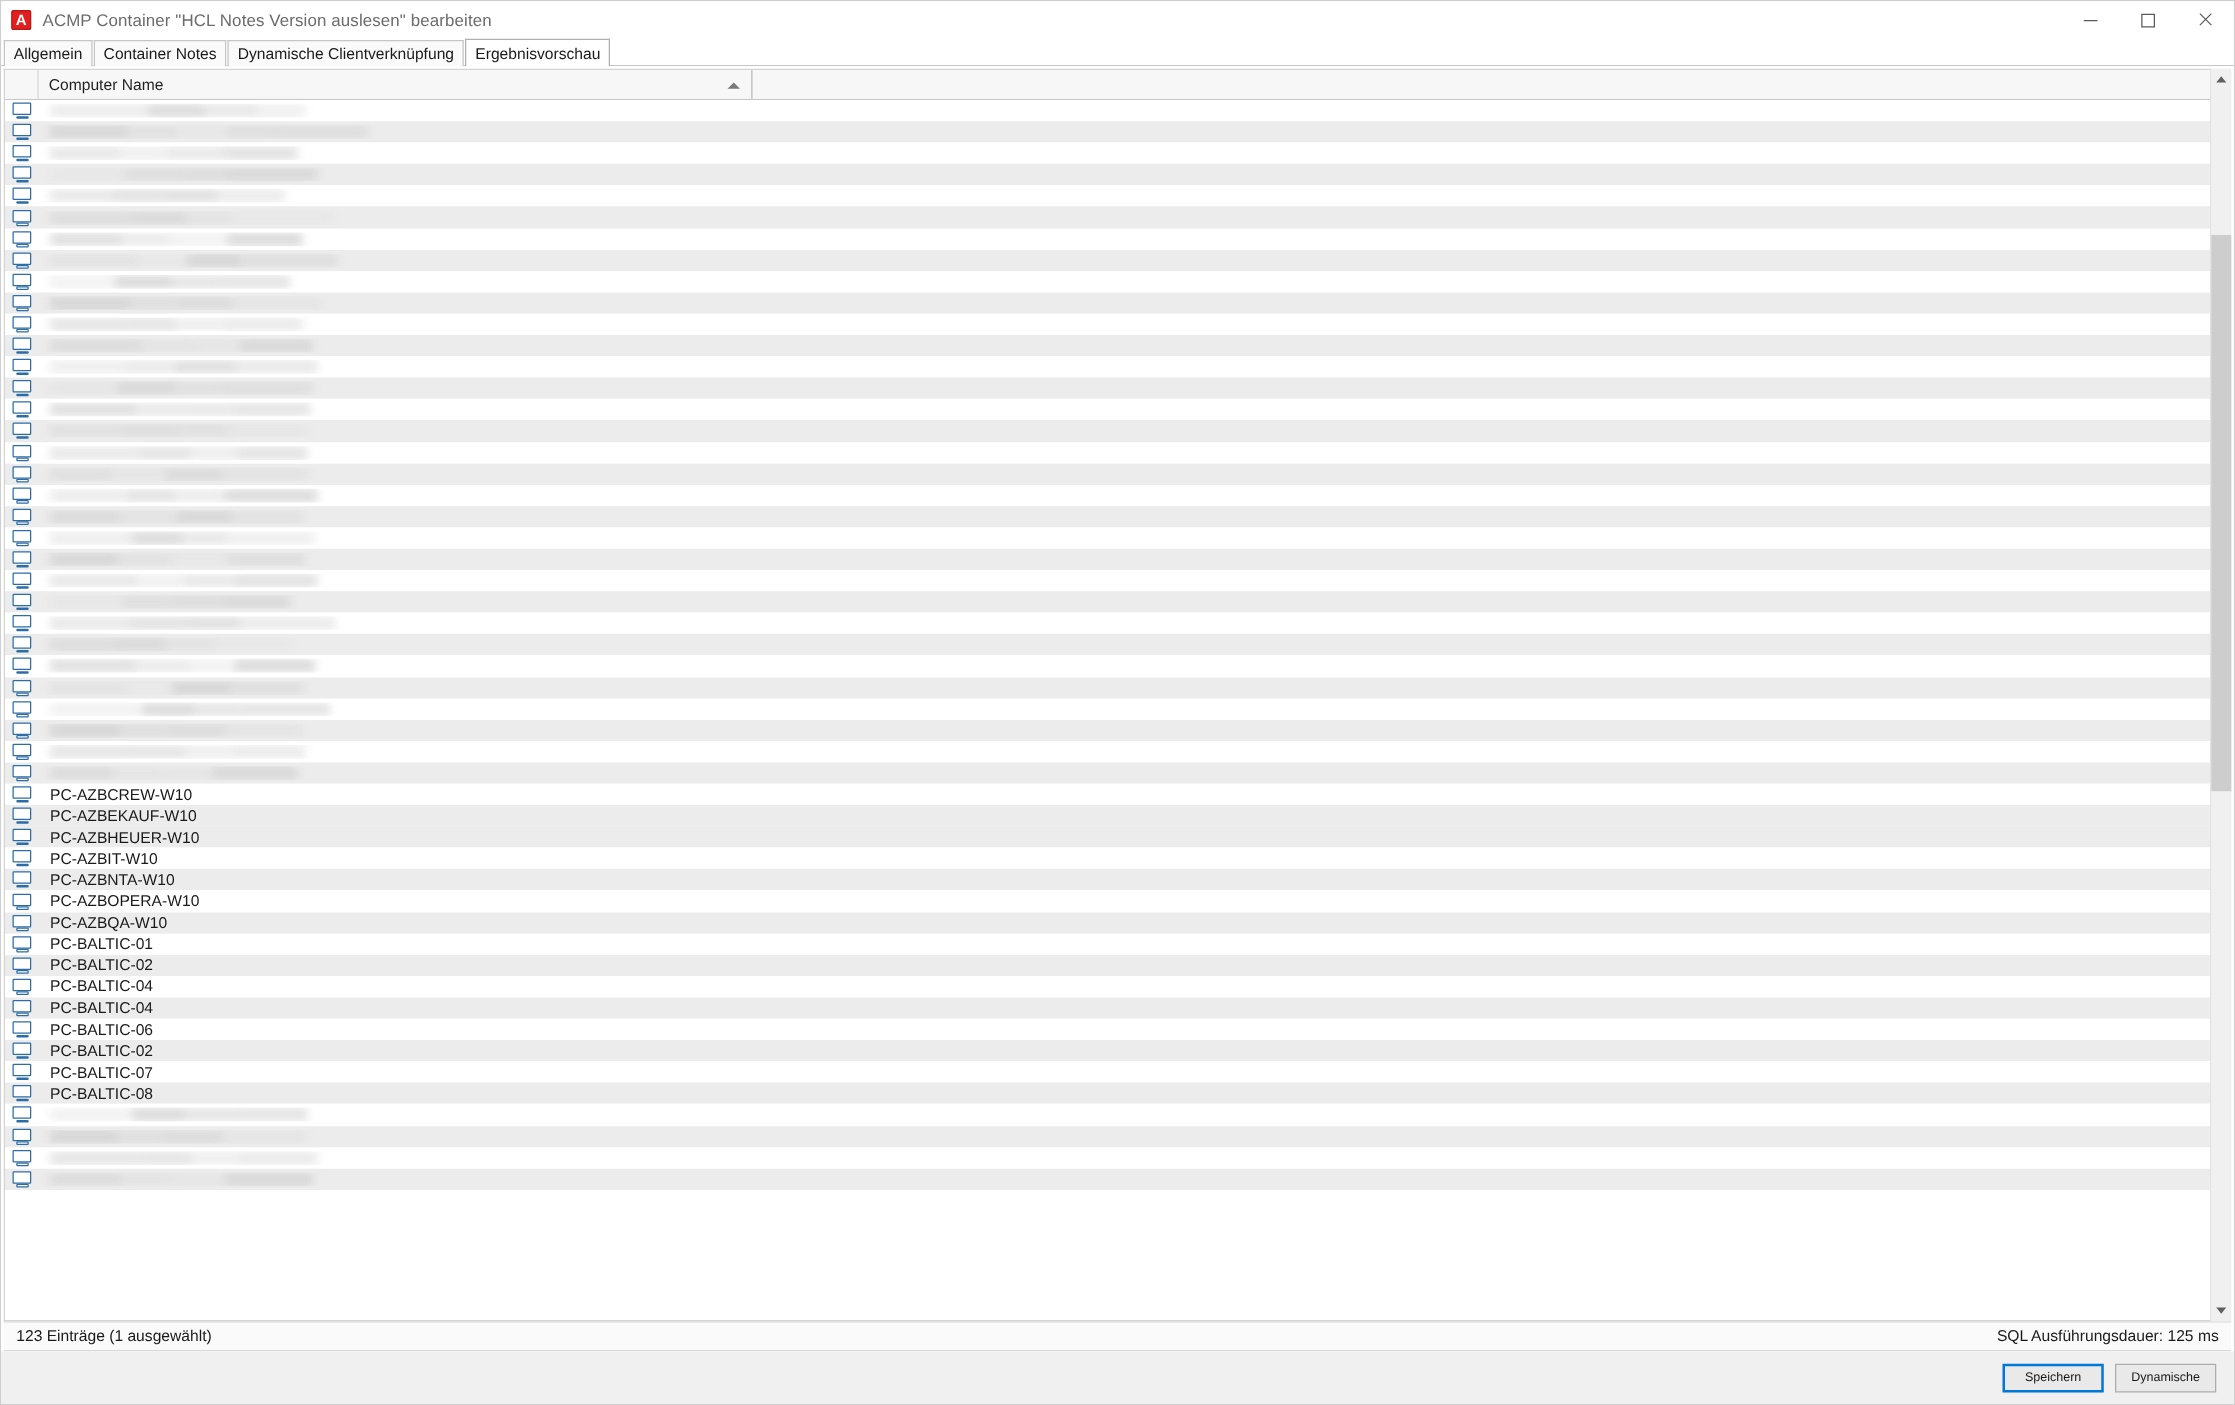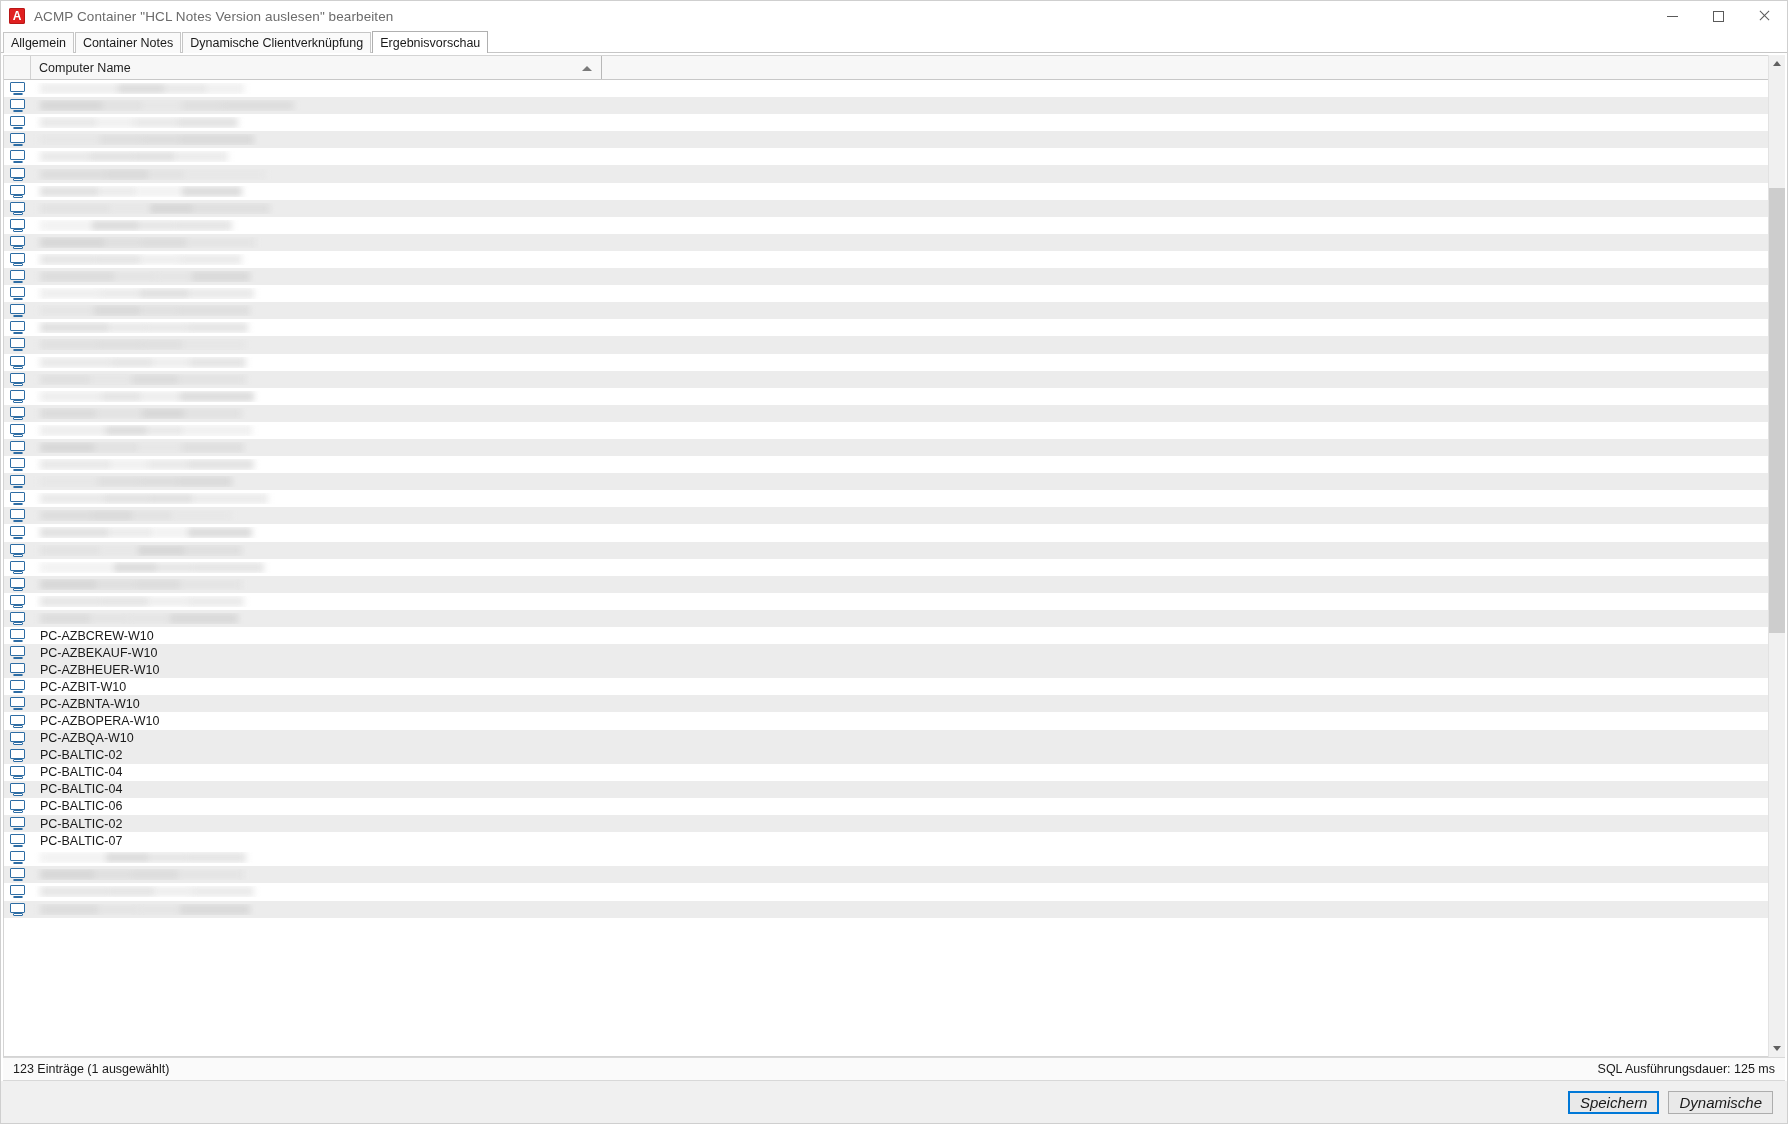--- a/index.html
+++ b/index.html
@@ -323,28 +323,27 @@
     background: #f0f0f0;
     display: flex;
     align-items: center;
     justify-content: flex-end;
     padding-right: 14px;
     gap: 9px;
   }
   .btn {
     min-width: 81px;
     height: 23px;
-    font-size: 15px;
+    font-size: 10px;
     color: #1a1a1a;
     background: #e9e9e9;
     border: 1px solid #adadad;
     display: flex; align-items: center; justify-content: center;
     padding: 0 10px;
     font-family: "Liberation Sans", sans-serif;
-    font-style: italic;
   }
   .btn.primary {
     border: 2px solid #0078d7;
     background: #e9e9e9;
   }
 </style>
 </head>
 <body>
 
 <div id="app">
@@ -997,20 +996,30 @@
             <div class="row alt">
               <div class="row-ind">
                 <span class="mon">
                   <span class="screen"></span>
                   <span class="base"></span>
                 </span>
               </div>
               <div class="cell-name">PC-AZBQA-W10</div>
               <div class="cell-rest"></div>
             </div>
+            <div class="row plain">
+              <div class="row-ind">
+                <span class="mon">
+                  <span class="screen"></span>
+                  <span class="base"></span>
+                </span>
+              </div>
+              <div class="cell-name">PC-BALTIC-01</div>
+              <div class="cell-rest"></div>
+            </div>
             <div class="row alt">
               <div class="row-ind">
                 <span class="mon">
                   <span class="screen"></span>
                   <span class="base"></span>
                 </span>
               </div>
               <div class="cell-name">PC-BALTIC-02</div>
               <div class="cell-rest"></div>
             </div>
@@ -1055,20 +1064,30 @@
               <div class="cell-rest"></div>
             </div>
             <div class="row plain">
               <div class="row-ind">
                 <span class="mon">
                   <span class="screen"></span>
                   <span class="base"></span>
                 </span>
               </div>
               <div class="cell-name">PC-BALTIC-07</div>
+              <div class="cell-rest"></div>
+            </div>
+            <div class="row alt">
+              <div class="row-ind">
+                <span class="mon">
+                  <span class="screen"></span>
+                  <span class="base"></span>
+                </span>
+              </div>
+              <div class="cell-name">PC-BALTIC-08</div>
               <div class="cell-rest"></div>
             </div>
             <div class="row plain">
               <div class="row-ind">
                 <span class="mon">
                   <span class="screen"></span>
                   <span class="base"></span>
                 </span>
               </div>
               <div class="cell-name" style="padding-left: 0px;">

